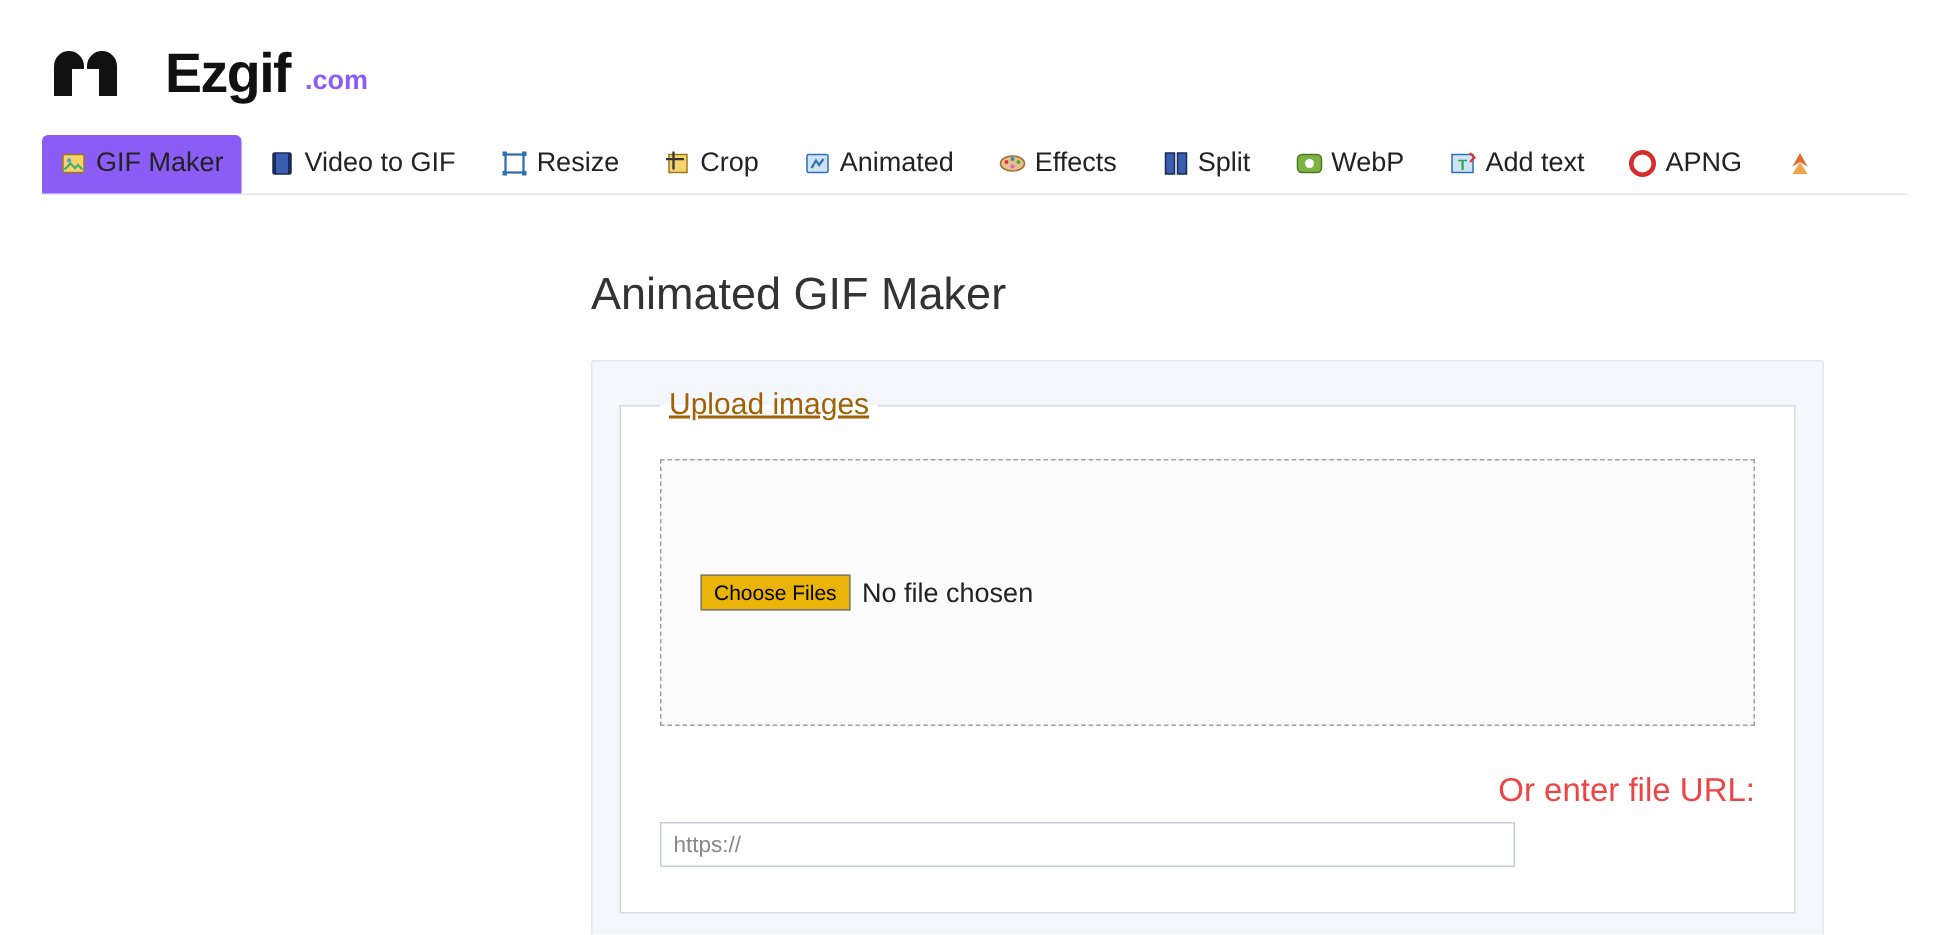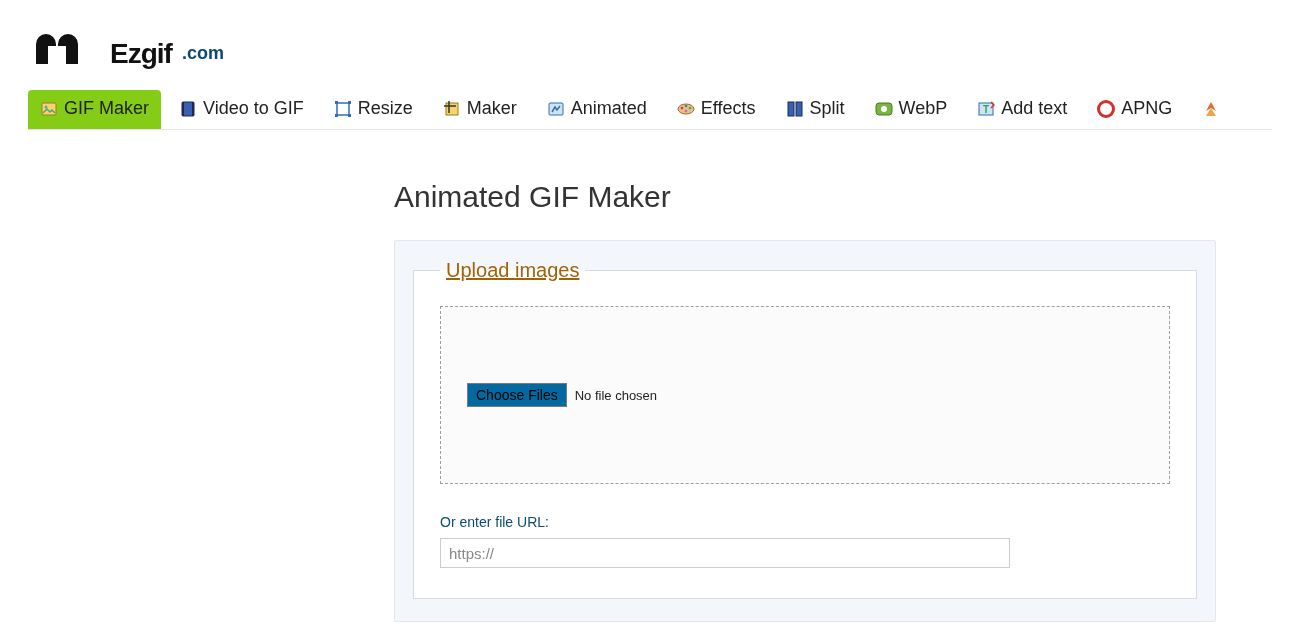--- a/index.html
+++ b/index.html
@@ -1,37 +1,37 @@
 <!DOCTYPE html>
 <html><head>
 <meta charset="utf-8">
 <style>
   * { box-sizing: border-box; margin: 0; padding: 0; }
   html, body { width: 1300px; height: 623px; font-family: "Segoe UI", Arial, sans-serif; background:#fff; color:#222; }
   .page { width:1268px; margin:0 auto; padding:0 12px; }
   .header { padding: 26px 4px 18px 4px; }
   .logo { display:flex; align-items:flex-end; gap:14px; }
   .logo-mark { display:flex; align-items:center; }
-  .logo-text { font-size:28px; font-weight:700; letter-spacing:-1px; color:#111; }
-  .logo-sub  { font-size:18px; font-weight:600; color:#0c4a6e; margin-left:-4px; margin-bottom:6px; }
+  .logo-text { font-size:37px; font-weight:700; letter-spacing:-1px; color:#111; }
+  .logo-sub  { font-size:18px; font-weight:600; color:#8b5cf6; margin-left:-4px; margin-bottom:6px; }
   .nav { display:flex; gap:6px; border-bottom:1px solid #e6e6e6; padding:2px 0 0 0; }
   .nav-item { display:flex; align-items:center; gap:6px; padding:8px 12px 10px 12px; font-size:18px; color:#222; cursor:pointer; border-radius:4px 4px 0 0; white-space:nowrap; }
-  .nav-item.active { background:#84cc16; }
+  .nav-item.active { background:#8b5cf6; }
   .nav-icon { width:18px; height:18px; display:inline-flex; align-items:center; justify-content:center; }
   .content { width:822px; margin-left:366px; padding-top:50px; }
   h1 { font-size:30px; font-weight:400; color:#333; margin-bottom:26px; }
   .panel { background:#f3f7fb; border:1px solid #e2e7ee; padding:18px 18px 22px 18px; border-radius:2px; }
   fieldset { border:1px solid #d6dbe2; background:#fff; padding:24px 26px 30px 26px; margin:0; position:relative; }
   legend { padding:0 6px; font-size:20px; color:#a16207;text-decoration:underline; }
   .instr { font-size:17px; color:#222; margin:18px 0 14px 0; }
   .dropzone { border:1.5px dashed #9aa0a8; background:#fbfbfc; height:178px; display:flex; align-items:center; padding-left:26px; }
   .file-input { display:flex; align-items:center; gap:8px; }
-  .choose-btn { font: 14px Arial, sans-serif; padding:3px 8px; border:1px solid #7a7a7a; background:#0369a1; cursor:pointer; }
-  .nofile { font-size:13px; color:#222; }
-  .url-label { font-size:14px; color:#0c4a6e; margin-top:30px; margin-bottom:8px; }
+  .choose-btn { font: 14px Arial, sans-serif; padding:3px 8px; border:1px solid #7a7a7a; background:#eab308; cursor:pointer; }
+  .nofile { font-size:18px; color:#222; }
+  .url-label { font-size:22px; color:#ef4444; margin-top:30px; margin-bottom:8px;text-align:right; }
   .url-input { width:570px; height:30px; border:1px solid #c7cdd6; padding:4px 8px; font-size:15px; color:#777; }
   .url-input::placeholder { color:#888; }
 </style>
 </head>
 <body>
 
 <div class="page">
   <div class="header">
     <div class="logo">
       <span class="logo-mark">
@@ -71,21 +71,21 @@
           </svg>
         </span>
         <span>Resize</span>
       </div>
       <div class="nav-item">
         <span class="nav-icon">
           <svg width="18" height="18" viewBox="0 0 18 18">
             <use href="#ic-crop"></use>
           </svg>
         </span>
-        <span>Maker</span>
+        <span>Crop</span>
       </div>
       <div class="nav-item">
         <span class="nav-icon">
           <svg width="18" height="18" viewBox="0 0 18 18">
             <use href="#ic-optimize"></use>
           </svg>
         </span>
         <span>Animated</span>
       </div>
       <div class="nav-item">

